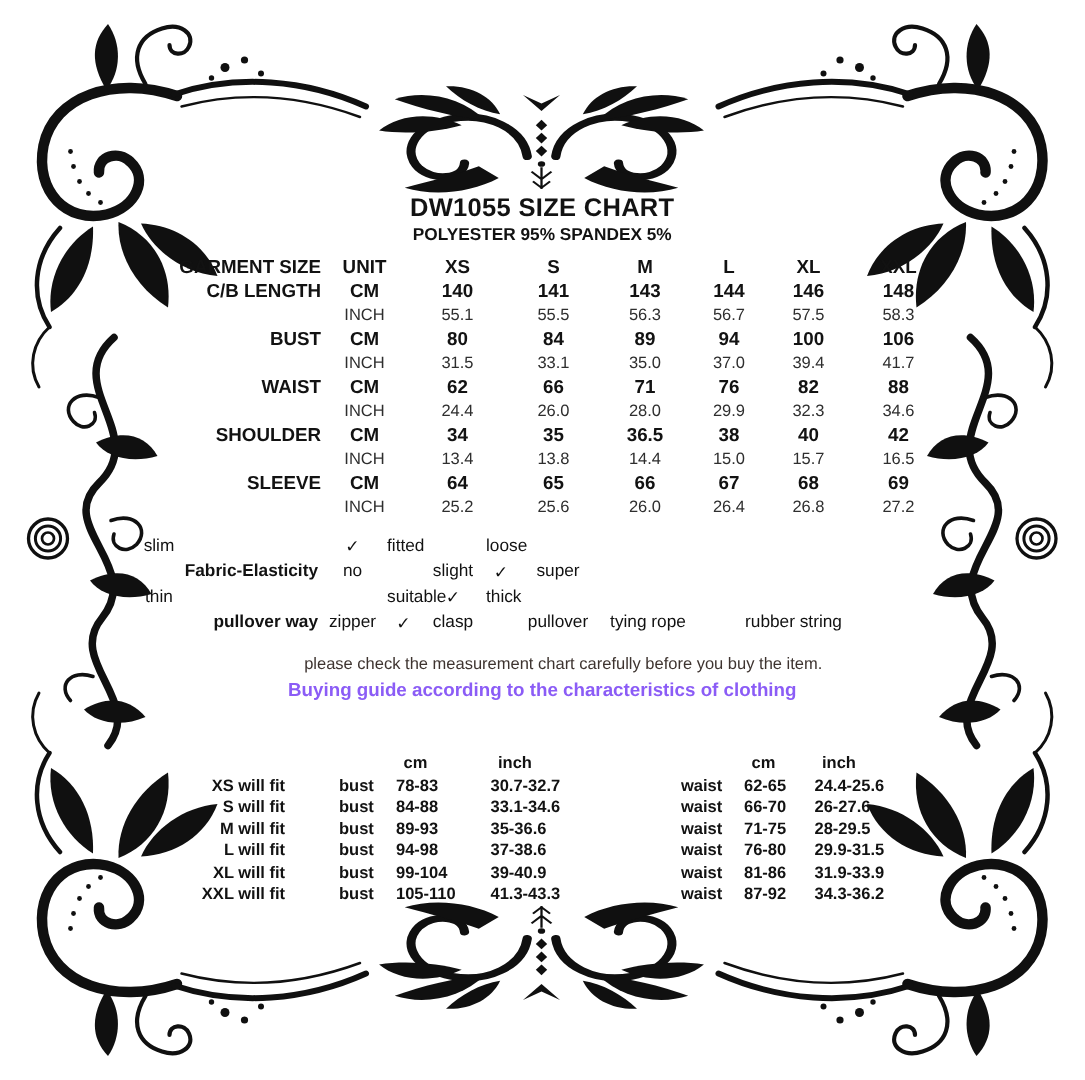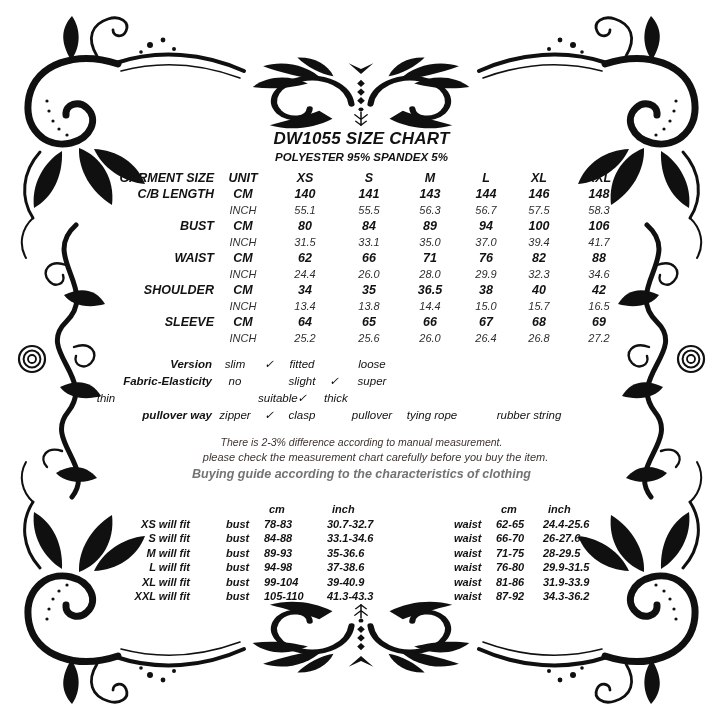--- a/index.html
+++ b/index.html
@@ -1,19 +1,19 @@
 <!DOCTYPE html>
 <html><head>
 <meta charset="utf-8">
 <style>
   html,body{margin:0;padding:0;background:#fff;}
   .page{position:relative;width:723px;height:720px;background:#ffffff;overflow:hidden;
         font-family:"Liberation Sans",sans-serif;color:#121212;}
   .border-art{position:absolute;left:0;top:0;width:723px;height:720px;z-index:0;}
-  .content{position:absolute;left:0;top:0;width:723px;height:720px;z-index:1;font-style:italic;}
+  .content{position:absolute;left:0;top:0;width:723px;height:720px;z-index:1;}
 
   .title{position:absolute;top:129px;left:0;width:723px;text-align:center;
          font-size:17px;font-weight:bold;letter-spacing:.2px;}
   .subtitle{position:absolute;top:151px;left:0;width:723px;text-align:center;
             font-size:11.5px;font-weight:bold;}
 
   
   .stable{position:absolute;left:102px;top:170px;width:530px;}
   .strow{display:grid;grid-template-columns:112px 58px 66px 62px 60px 52px 54px 66px;
          height:16px;align-items:center;}
@@ -27,21 +27,21 @@
   .attrs{position:absolute;left:0;top:355px;width:723px;}
   .arow{display:grid;grid-template-columns:212px 46px 22px 44px 20px 56px 64px 130px;
         height:17px;align-items:center;font-size:11.5px;}
   .arow .al{text-align:right;font-weight:bold;}
   .arow .ac{text-align:center;}
 
   
   .notes{position:absolute;left:0;top:436px;width:723px;text-align:center;color:#3e3430;}
   .notes .n1{font-size:10.5px;line-height:13.5px;}
   .notes .n3{font-size:11px;line-height:14px;margin-left:28px;}
-  .notes .nh{font-size:12.5px;line-height:16px;font-weight:bold;color:#737373;margin-top:2px;}
+  .notes .nh{font-size:12.5px;line-height:16px;font-weight:bold;color:#8b5cf6;margin-top:2px;}
 
   
   .guide{position:absolute;left:70px;top:502px;width:575px;}
   .grow{display:grid;grid-template-columns:120px 72px 63px 127px 42px 47px 104px;
         height:14.5px;align-items:center;font-size:11px;font-weight:bold;}
   .grow .gl{text-align:right;}
   .grow .gp{text-align:left;padding-left:36px;}
   .grow .gv{text-align:left;padding-left:2px;}
   .grow .gh{text-align:left;padding-left:7px;}
 </style>
@@ -240,21 +240,20 @@
         <span class="sc">25.6</span>
         <span class="sc">26.0</span>
         <span class="sc">26.4</span>
         <span class="sc">26.8</span>
         <span class="sc">27.2</span>
       </div>
     </div>
 
     <div class="attrs">
       <div class="arow">
-        <span class="al">Version</span>
         <span class="ac">slim</span>
         <span class="ac">✓</span>
         <span class="ac">fitted</span>
         <span class="ac"></span>
         <span class="ac">loose</span>
         <span class="ac"></span>
         <span class="ac"></span>
       </div>
       <div class="arow">
         <span class="al">Fabric-Elasticity</span>
@@ -281,21 +280,20 @@
         <span class="ac">✓</span>
         <span class="ac">clasp</span>
         <span class="ac"></span>
         <span class="ac">pullover</span>
         <span class="ac">tying rope</span>
         <span class="ac">rubber string</span>
       </div>
     </div>
 
     <div class="notes">
-      <div class="n1">There is 2-3% difference according to manual measurement.</div>
       <div class="n3">please check the measurement chart carefully before you buy the item.</div>
       <div class="nh">Buying guide according to the characteristics of clothing</div>
     </div>
 
     <div class="guide">
       <div class="grow">
         <span class="gl"></span>
         <span class="gp"></span>
         <span class="gh">cm</span>
         <span class="gh">inch</span>

